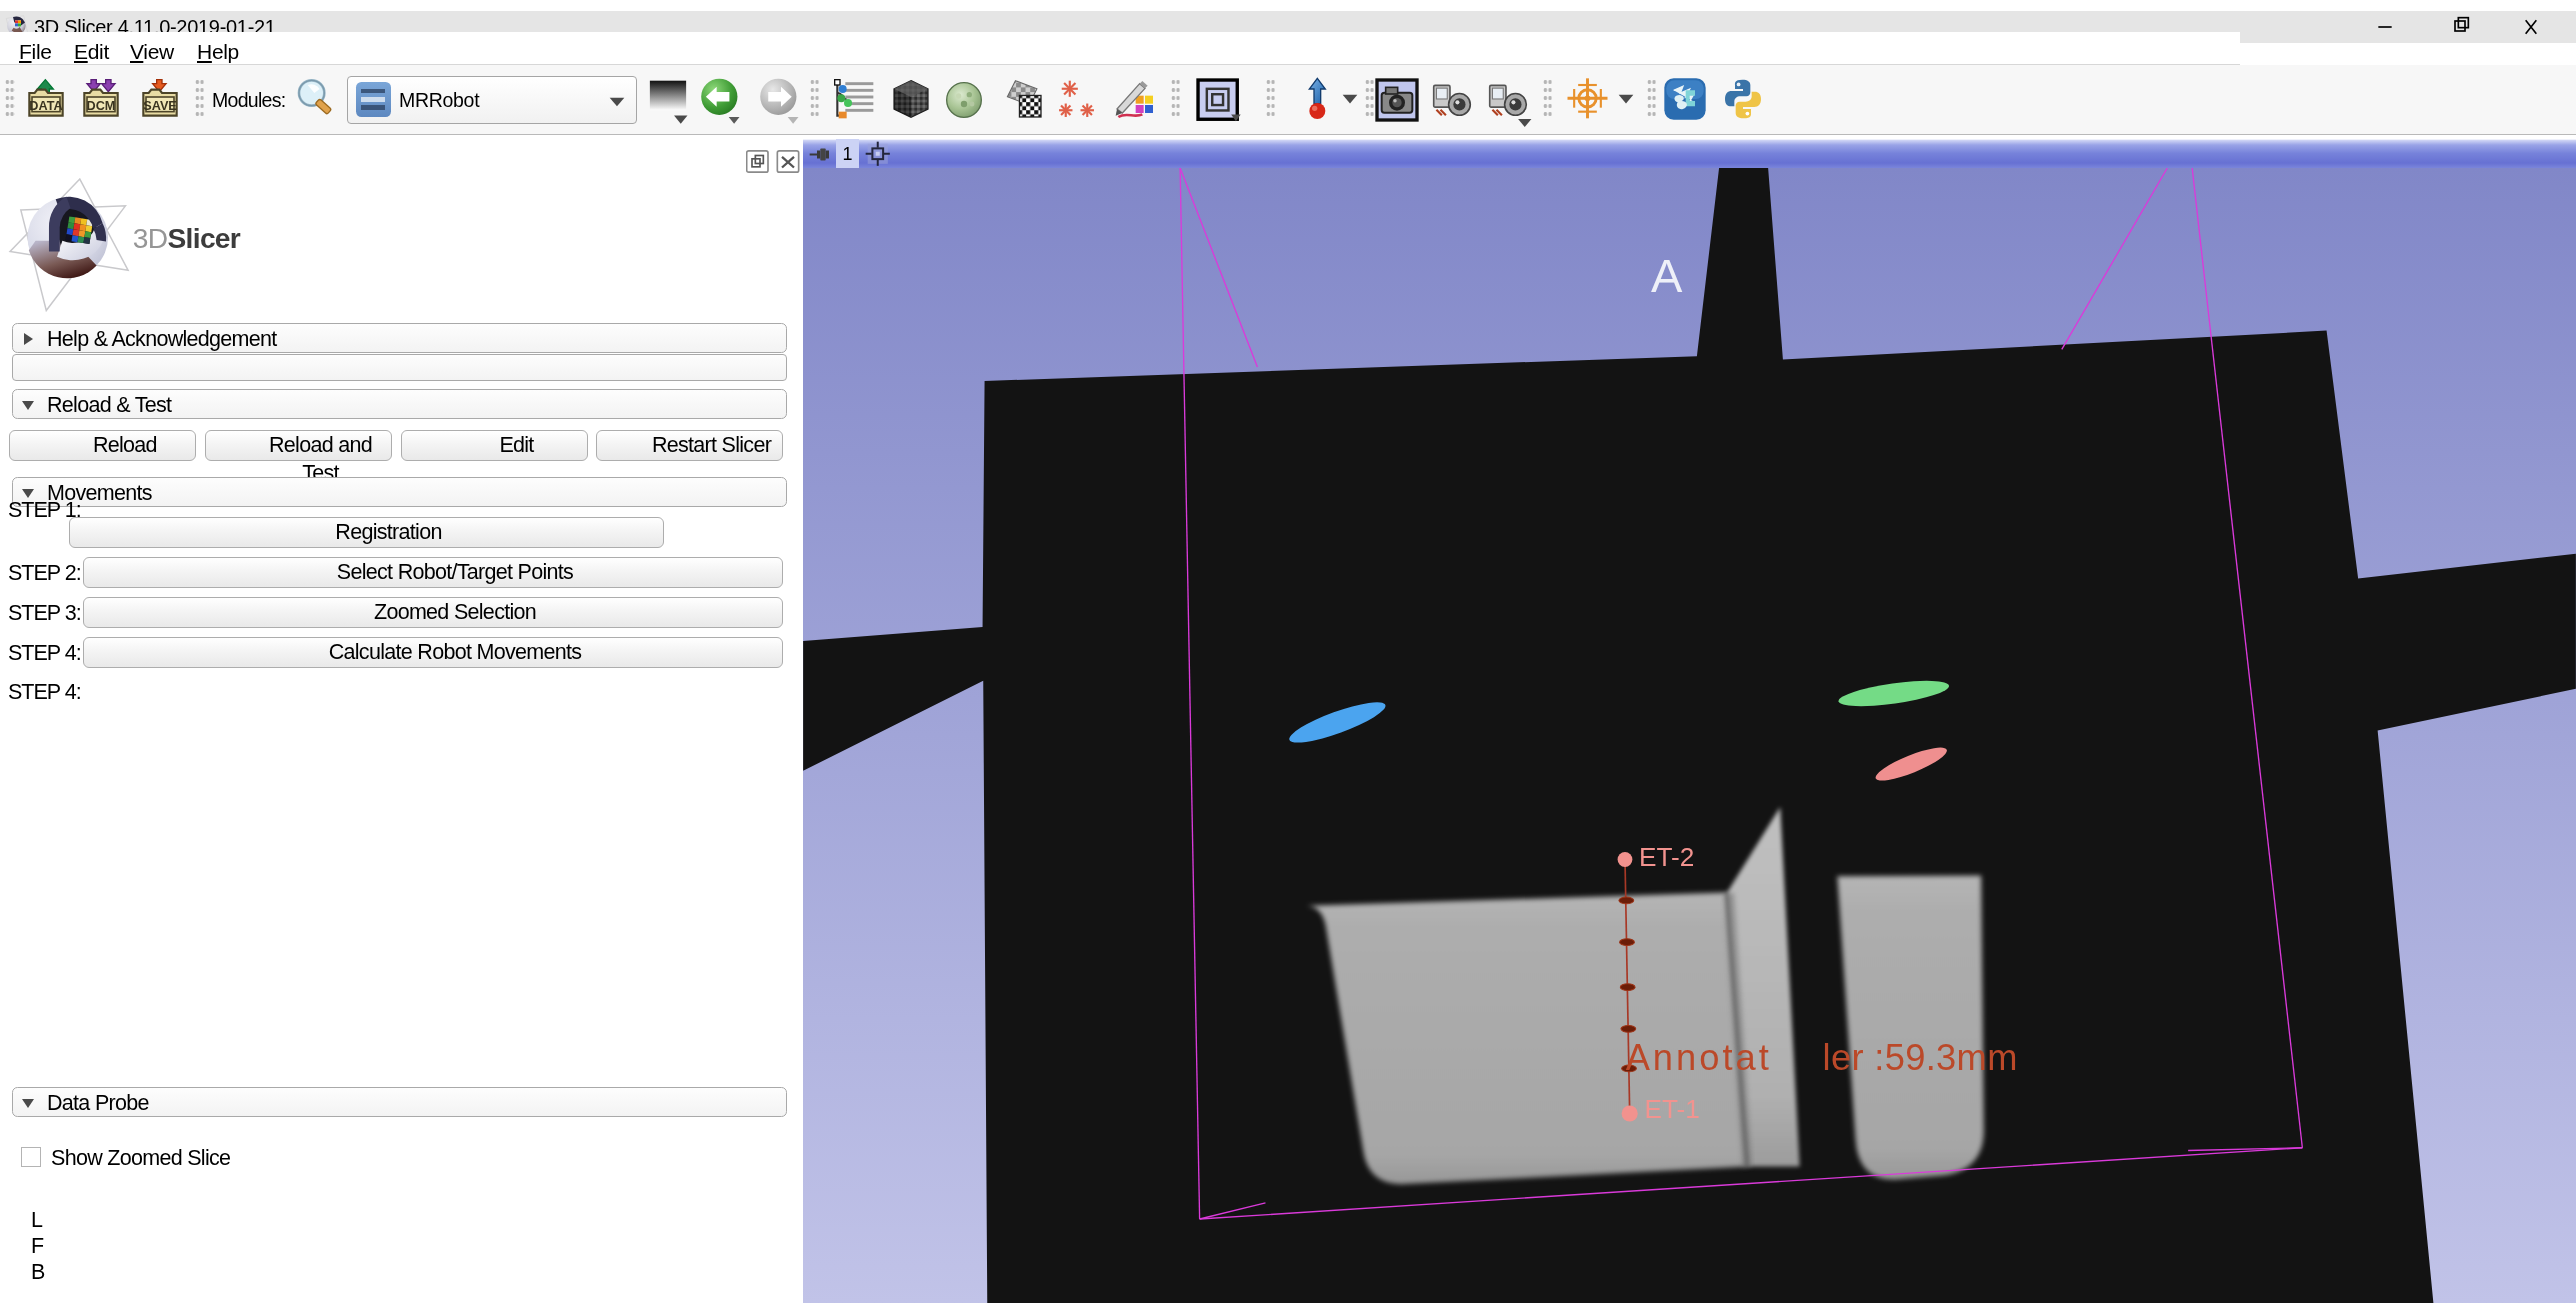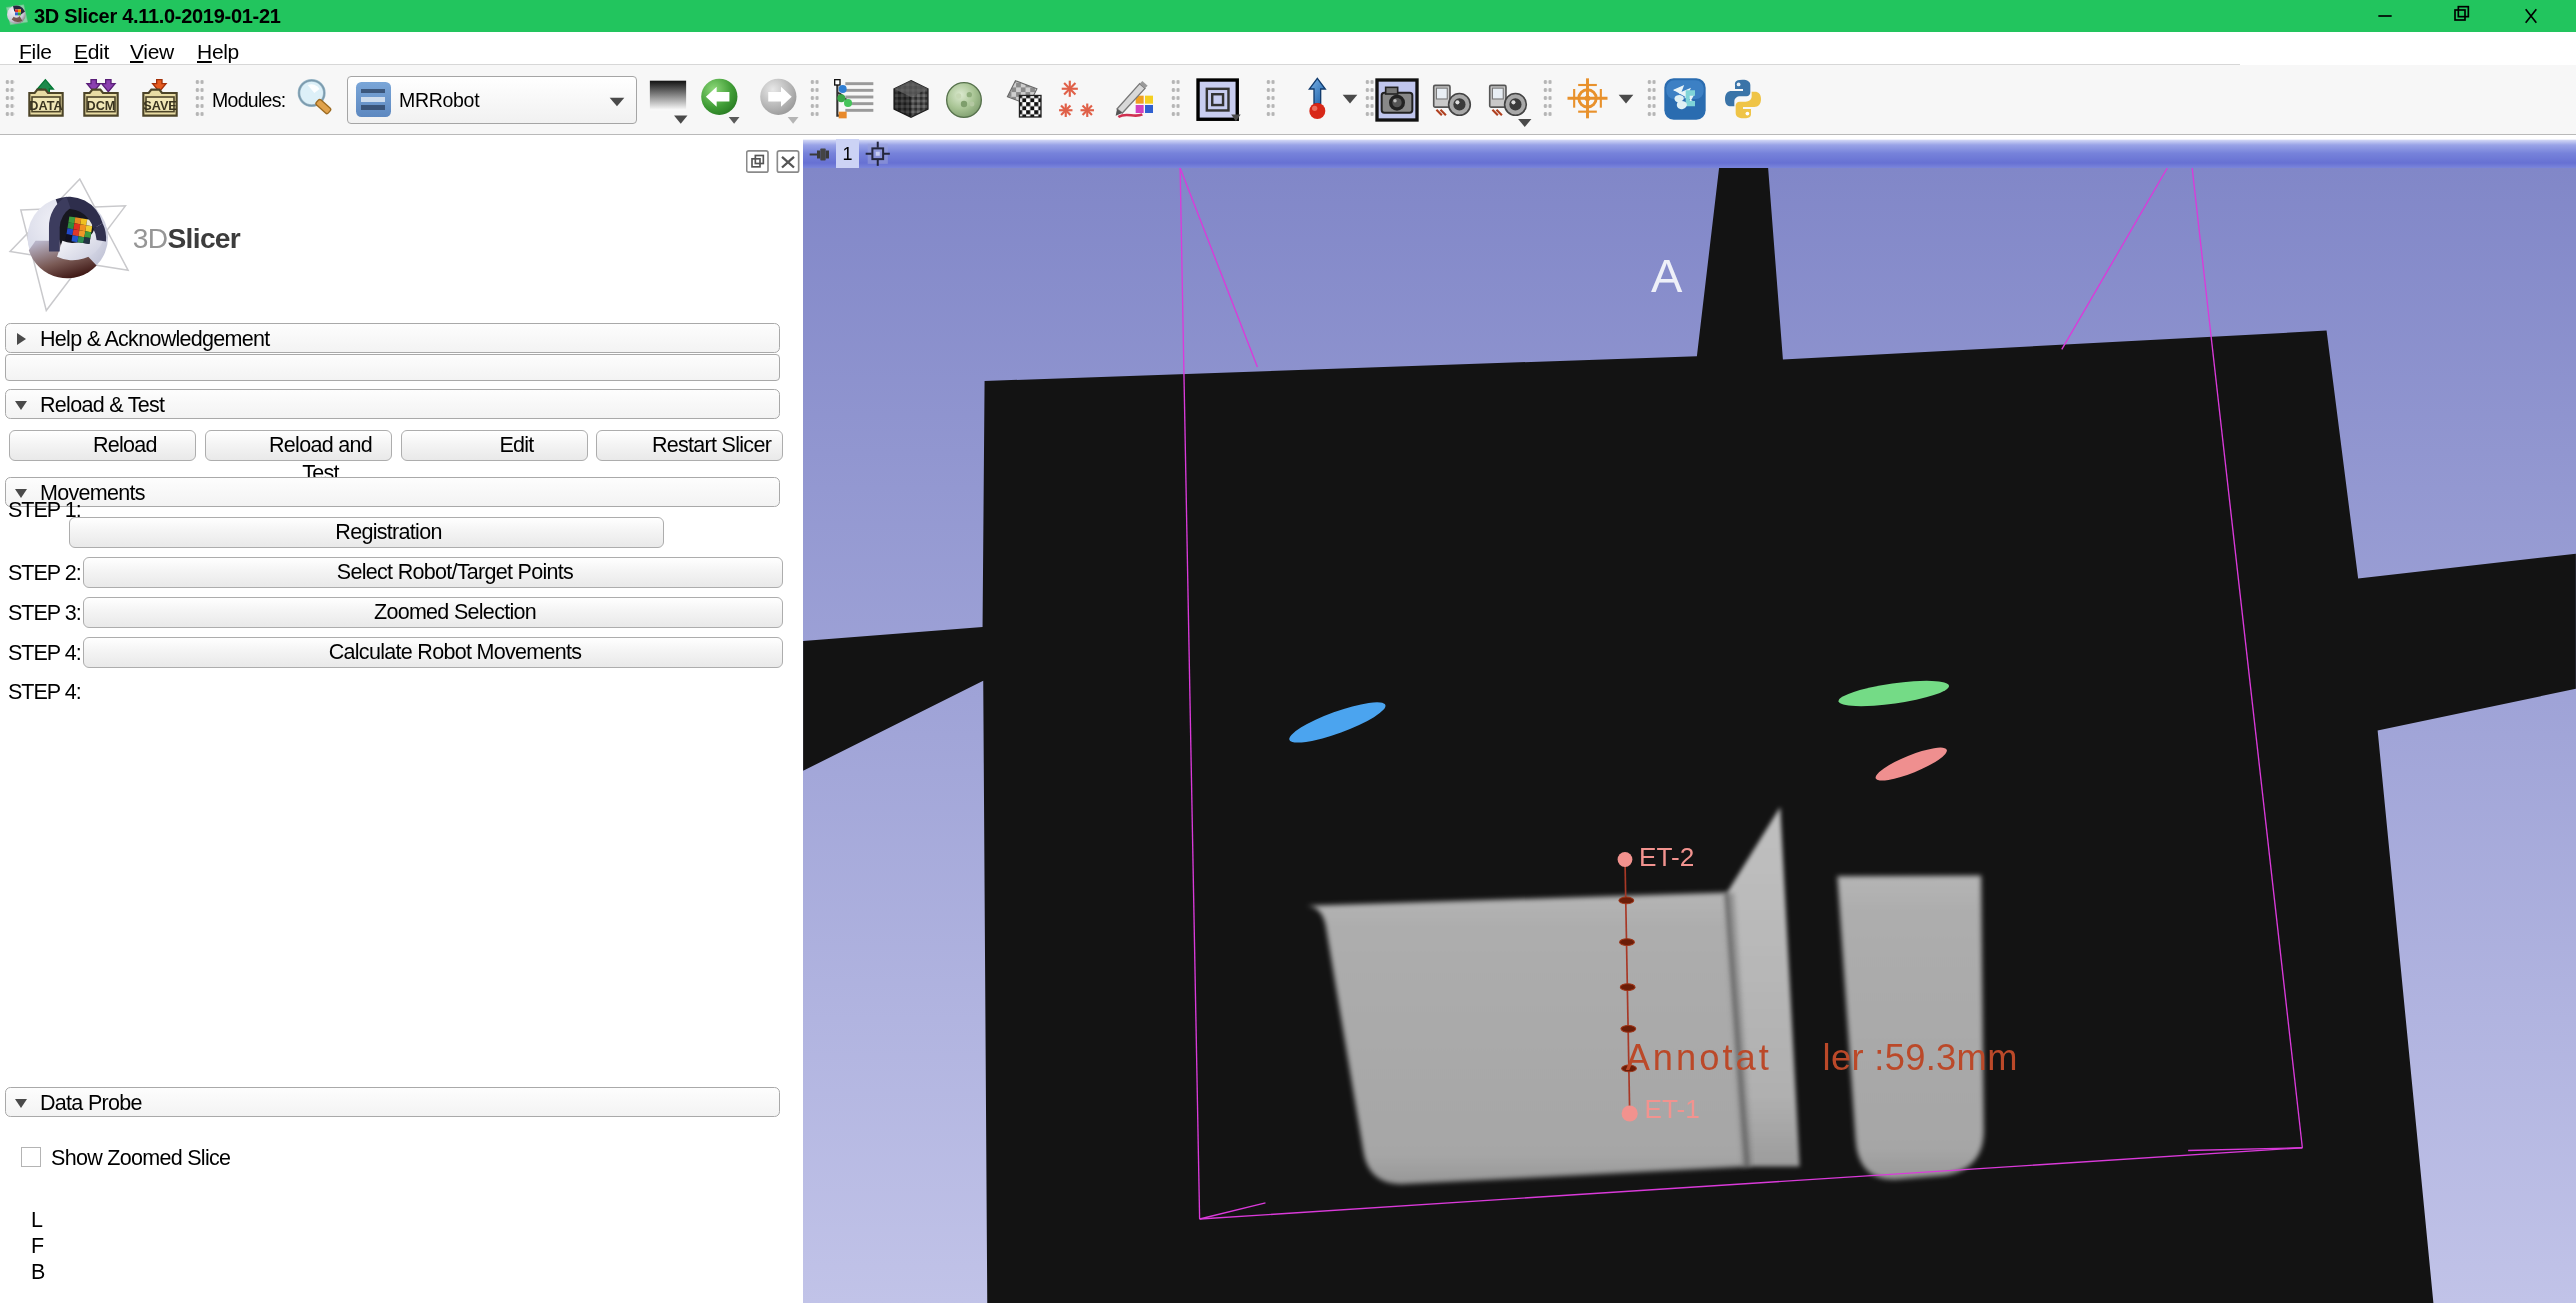--- a/index.html
+++ b/index.html
@@ -1,32 +1,32 @@
 <!DOCTYPE html>
 <html style="font-size:10.8px"><head>
 <meta charset="utf-8">
 <style>
 html,body{margin:0;padding:0;}
 body{font-family:"Liberation Sans",sans-serif;}
 #root{position:relative;width:2576px;height:1303px;background:#fff;overflow:hidden;}
 .abs{position:absolute;}
 
-#titlebar{position:absolute;left:0;top:0;width:2576px;height:32px;background:#22c55e;font-weight:bold;}
+#titlebar{position:absolute;left:0;top:11px;width:2576px;height:32px;background:#e5e5e5;}
 #title-text{position:absolute;left:34px;top:5.4px;font-size:20px;letter-spacing:-0.3px;color:#000;}
 
 #menubar{position:absolute;left:0;top:32px;width:2240px;height:32px;background:#fff;border-bottom:1.3px solid #d7d7d7;text-align:right;}
 .menu-item{position:absolute;top:8px;font-size:21px;letter-spacing:-0.3px;color:#000;}
 
 #toolbar{position:absolute;left:0;top:65px;width:2576px;height:69px;background:#f7f7f7;border-bottom:1.3px solid #b9b9b9;}
 .tsep{position:absolute;top:13.4px;width:9.4px;height:42px;
  background-image:radial-gradient(circle,#b5b5b5 1.7px,transparent 2px);
  background-size:4.7px 8px;}
 
 #panel{position:absolute;left:0;top:136px;width:803px;height:1168px;background:#ffffff;}
-.cbox{position:absolute;left:5px;width:775px;border:1.3px solid #a9a9a9;border-radius:5.4px;
+.cbox{position:absolute;left:12px;width:775px;border:1.3px solid #a9a9a9;border-radius:5.4px;
  background:linear-gradient(#fdfdfd,#f3f3f3);box-sizing:border-box;}
 .cbox .ctext{position:absolute;left:34px;top:3.4px;font-size:21.5px;letter-spacing:-0.7px;color:#000;}
 .arrow-r{position:absolute;left:11.4px;top:8.7px;width:0;height:0;border-left:9.4px solid #4a4a4a;border-top:6px solid transparent;border-bottom:6px solid transparent;}
 .arrow-d{position:absolute;left:8.7px;top:10.8px;width:0;height:0;border-top:9.4px solid #4a4a4a;border-left:6px solid transparent;border-right:6px solid transparent;}
 .btn{position:absolute;height:31px;border:1.3px solid #adadad;border-radius:6px;
  background:linear-gradient(#ffffff,#f4f4f4 45%,#e9e9e9);box-sizing:border-box;
  font-size:21.5px;letter-spacing:-0.7px;color:#000;text-align:center;line-height:28px;padding-left:44px;}
 .steplab{position:absolute;left:8px;font-size:21.5px;letter-spacing:-1px;color:#000;}
 
 #view3d{position:absolute;left:803px;top:136px;width:1773px;height:1168px;background:#fff;}

